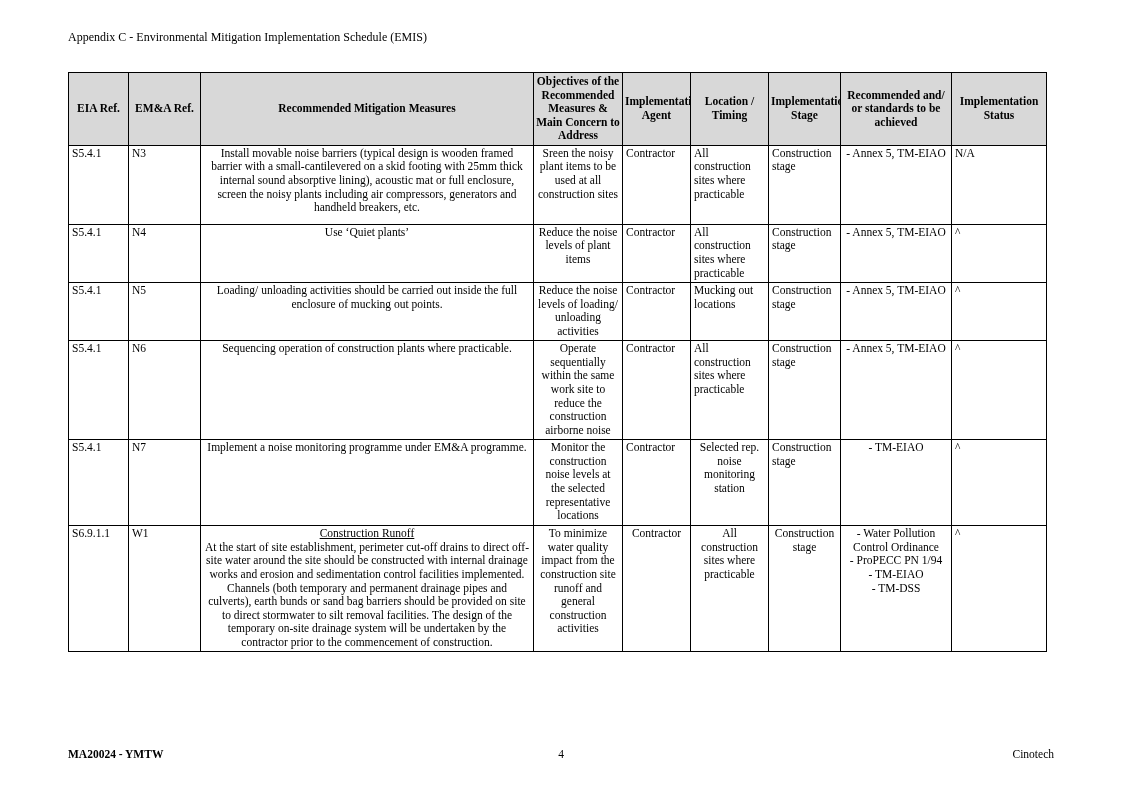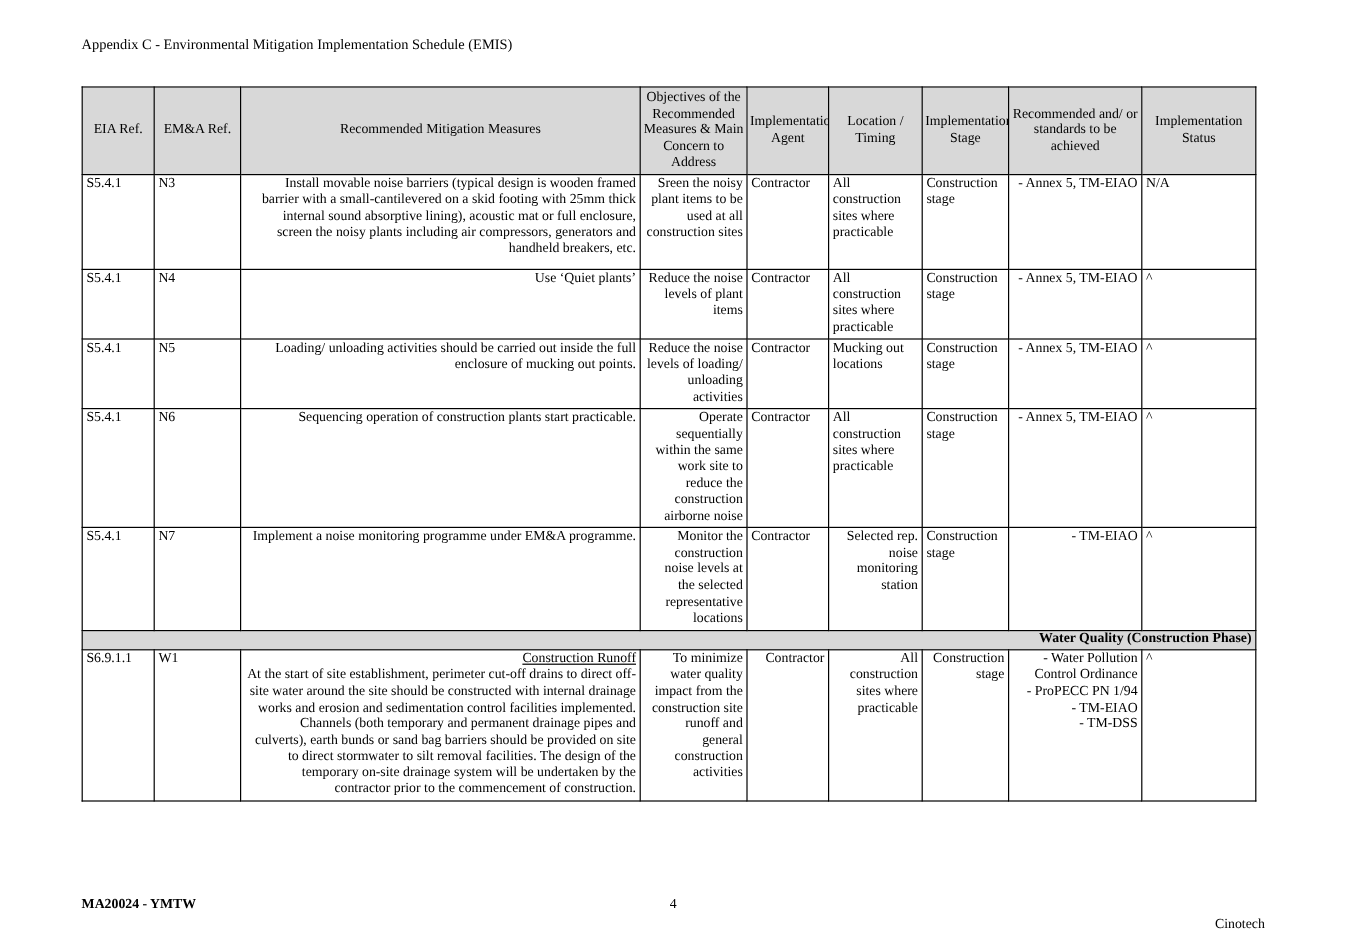--- a/index.html
+++ b/index.html
@@ -24,49 +24,49 @@
   }
   table.emis th, table.emis td {
     border: 1px solid #000;
     vertical-align: top;
     padding: 1px 3px 2px 3px;
     line-height: 1.18;
     overflow: hidden;
   }
   table.emis th {
     background: #d8d8d8;
-    font-weight: normal;
+    font-weight: bold;
     text-align: center;
     vertical-align: middle;
     padding: 2px 2px;
   }
   tr.hdr { height: 64px; }
   tr.r0 { height: 79px; }
   tr.r1 { height: 52px; }
   tr.r2 { height: 52px; }
   tr.r3 { height: 83px; }
   tr.r4 { height: 86px; }
   tr.section { height: 15px; }
   tr.r5 { height: 125px; }
   tr.section td {
     background: #d8d8d8;
     font-weight: bold;
     padding: 0 3px 1px 3px;
   }
   .c { text-align: left; }
-  .l { text-align: right; }
+  .l { text-align: center; }
   .req { white-space: pre-line; margin-left: 24px; }
   .u { text-decoration: underline; display: block; }
   .doc-footer {
     position: absolute; left: 0; top: 748px; width: 1122px;
     font-size: 11.5px;
   }
   .doc-footer .fl { position: absolute; left: 68px; top: 0; font-weight: bold; }
   .doc-footer .fc { position: absolute; left: 0; top: 0; width: 1122px; text-align: center; }
-  .doc-footer .fr { position: absolute; right: 68px; top: 16px; margin-left: 36px; }
+  .doc-footer .fr { position: absolute; right: 68px; top: 0; margin-left: 36px; }
 </style>
 </head>
 <body>
 
 <div class="doc-header">Appendix C - Environmental Mitigation Implementation Schedule (EMIS)</div>
 
 <table class="emis">
   <colgroup>
     <col style="width:60px">
       <col style="width:72px">
@@ -121,41 +121,38 @@
       <td class="l">Reduce the noise levels of loading/ unloading activities</td>
       <td class="c">Contractor</td>
       <td class="c">Mucking out locations</td>
       <td class="c">Construction stage</td>
       <td class="l req">- Annex 5, TM-EIAO</td>
       <td class="c">^</td>
     </tr>
     <tr class="r3">
       <td class="c">S5.4.1</td>
       <td class="c">N6</td>
-      <td class="l">Sequencing operation of construction plants start practicable.</td>
+      <td class="l">Sequencing operation of construction plants where practicable.</td>
       <td class="l">Operate sequentially within the same work site to reduce the construction airborne noise</td>
       <td class="c">Contractor</td>
       <td class="c">All construction sites where practicable</td>
       <td class="c">Construction stage</td>
       <td class="l req">- Annex 5, TM-EIAO</td>
       <td class="c">^</td>
     </tr>
     <tr class="r4">
       <td class="c">S5.4.1</td>
       <td class="c">N7</td>
       <td class="l">Implement a noise monitoring programme under EM&amp;A programme.</td>
       <td class="l">Monitor the construction noise levels at the selected representative locations</td>
       <td class="c">Contractor</td>
       <td class="l">Selected rep. noise monitoring station</td>
       <td class="c">Construction stage</td>
       <td class="l req">- TM-EIAO</td>
       <td class="c">^</td>
-    </tr>
-    <tr class="section">
-      <td colspan="9" class="l">Water Quality (Construction Phase)</td>
     </tr>
     <tr class="r5">
       <td class="c">S6.9.1.1</td>
       <td class="c">W1</td>
       <td class="l">
         <span class="u">Construction Runoff</span>
         <span>At the start of site establishment, perimeter cut-off drains to direct off-site water around the site should be constructed with internal drainage works and erosion and sedimentation control facilities implemented.  Channels (both temporary and permanent drainage pipes and culverts), earth bunds or sand bag barriers should be provided on site to direct stormwater to silt removal facilities.  The design of the temporary on-site drainage system will be undertaken by the contractor prior to the commencement of construction.</span>
       </td>
       <td class="l">To minimize water quality impact from the construction site runoff and general construction activities</td>
       <td class="l">Contractor</td>

